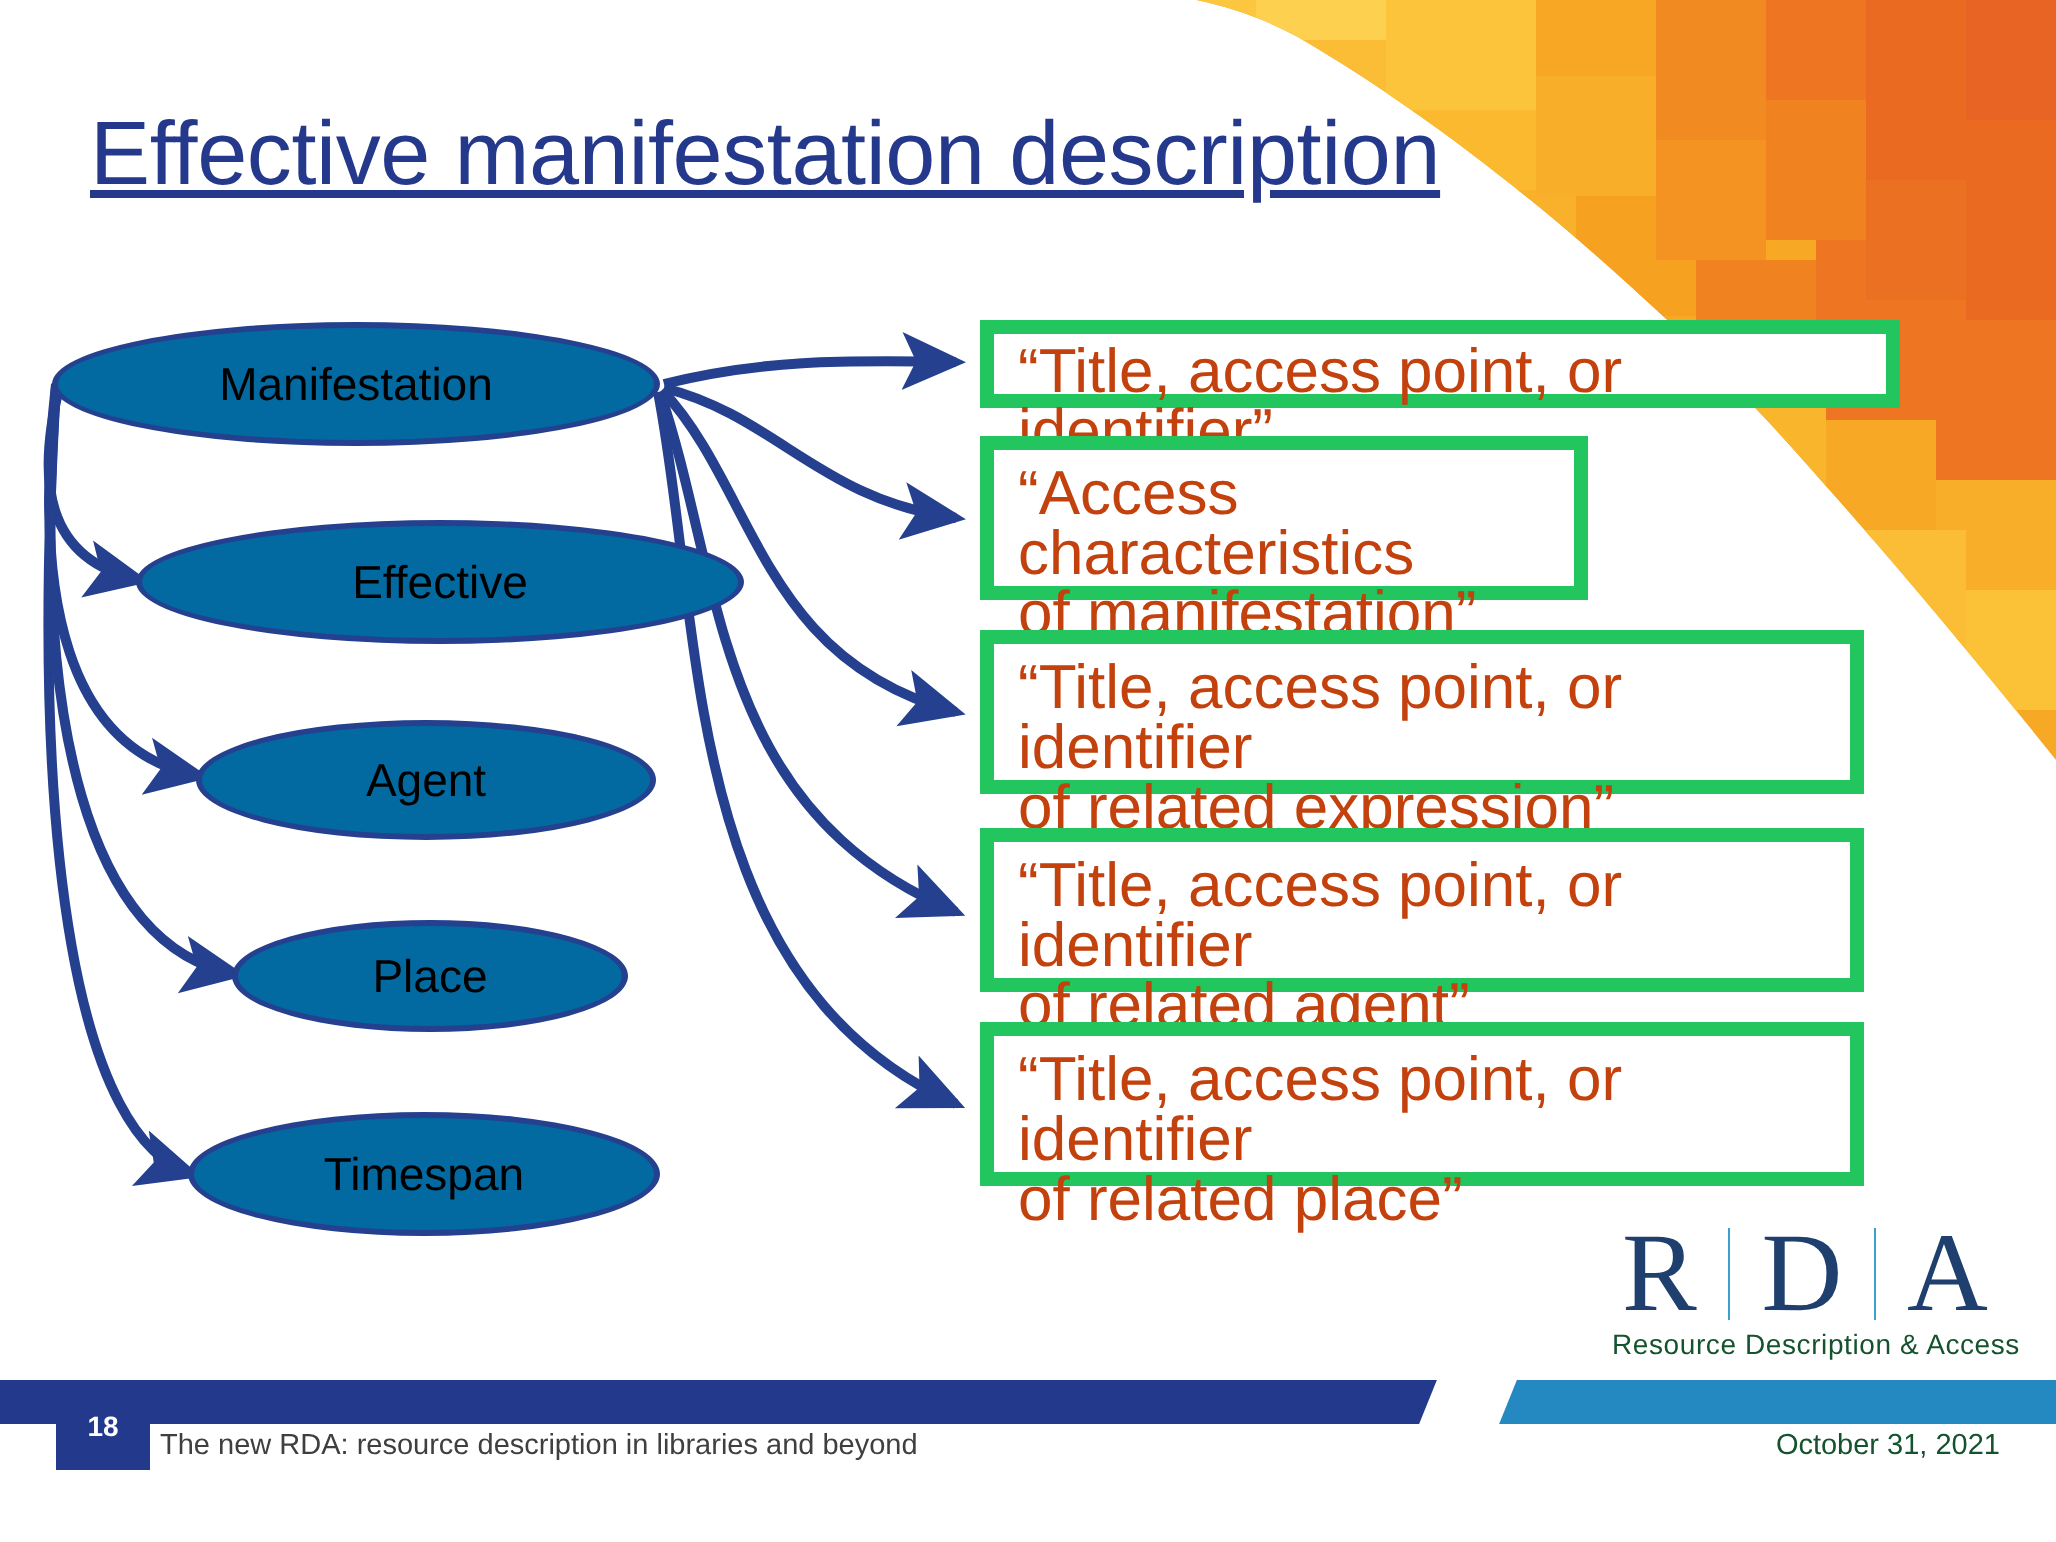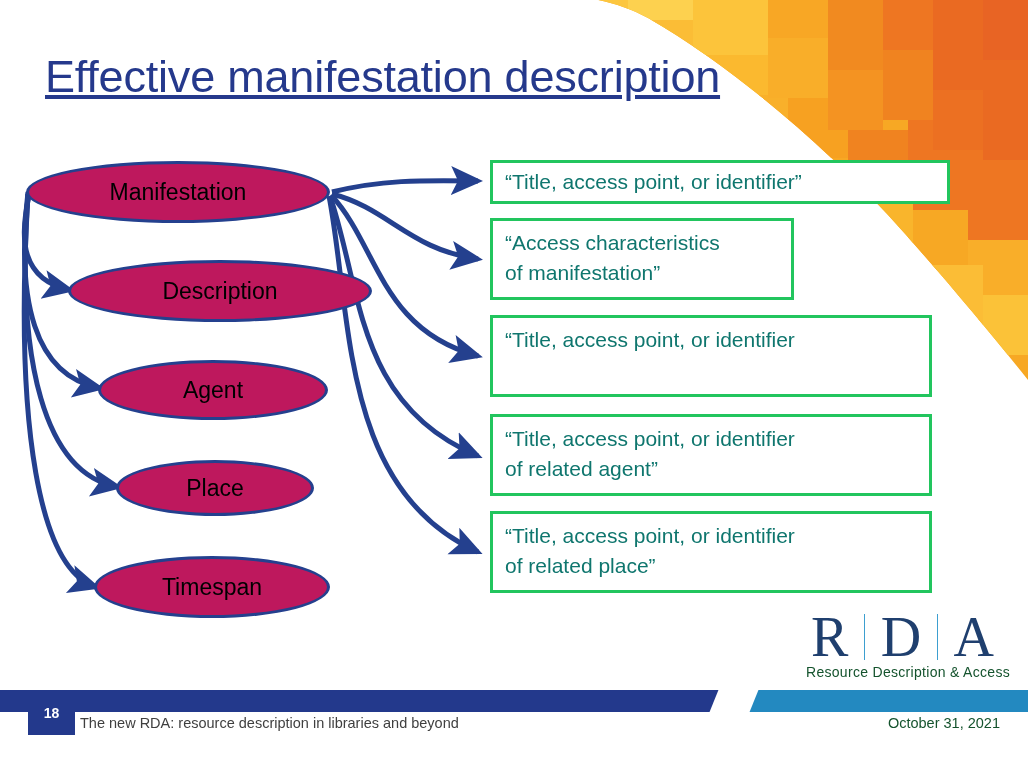--- a/index.html
+++ b/index.html
@@ -24,35 +24,35 @@
   }
 
   
   #diagram{position:absolute;left:0;top:150px;width:1028px;height:470px;}
   #wires{position:absolute;left:0;top:0;width:1028px;height:470px;}
 
   .ellipse{
     position:absolute;
     border:3px solid #24408e;
     border-radius:50%;
-    background:#be185d;
+    background:#0369a1;
     box-sizing:border-box;
     display:flex;align-items:center;justify-content:center;
     color:#000000;
     font-size:23px;
     z-index:3;
   }
 
   .tbox{
     position:absolute;
-    border:3px solid #22c55e;
+    border:7px solid #22c55e;
     background:#ffffff;
     box-sizing:border-box;
-    color:#0f766e;
-    font-size:21px;
+    color:#c2410c;
+    font-size:31px;
     line-height:30px;
     padding:7px 0 7px 12px;
     z-index:3;
   }
 
   
   #logo{position:absolute;left:795px;top:608px;width:215px;height:78px;}
   #logo .letters{
     display:flex;align-items:center;justify-content:center;
     font-family:"Liberation Serif",serif;
@@ -150,21 +150,21 @@
         <path d="M331,45 C378,95 380,180 478,206"></path>
         <path d="M330,46 C362,140 356,255 478,306"></path>
         <path d="M329,46 C352,165 340,340 478,402"></path>
       </g>
     </svg>
 
     <div class="ellipse" style="left:26px;top:11px;width:304px;height:62px;">
       <span>Manifestation</span>
     </div>
     <div class="ellipse" style="left:68px;top:110px;width:304px;height:62px;">
-      <span>Description</span>
+      <span>Effective</span>
     </div>
     <div class="ellipse" style="left:98px;top:210px;width:230px;height:60px;">
       <span>Agent</span>
     </div>
     <div class="ellipse" style="left:116px;top:310px;width:198px;height:56px;">
       <span>Place</span>
     </div>
     <div class="ellipse" style="left:94px;top:406px;width:236px;height:62px;">
       <span>Timespan</span>
     </div>
@@ -173,20 +173,21 @@
       <div>“Title, access point, or identifier”</div>
     </div>
 
     <div class="tbox" style="left:490px;top:68px;width:304px;height:82px;">
       <div>“Access characteristics</div>
       <div>of manifestation”</div>
     </div>
 
     <div class="tbox" style="left:490px;top:165px;width:442px;height:82px;">
       <div>“Title, access point, or identifier</div>
+      <div>of related expression”</div>
     </div>
 
     <div class="tbox" style="left:490px;top:264px;width:442px;height:82px;">
       <div>“Title, access point, or identifier</div>
       <div>of related agent”</div>
     </div>
 
     <div class="tbox" style="left:490px;top:361px;width:442px;height:82px;">
       <div>“Title, access point, or identifier</div>
       <div>of related place”</div>

